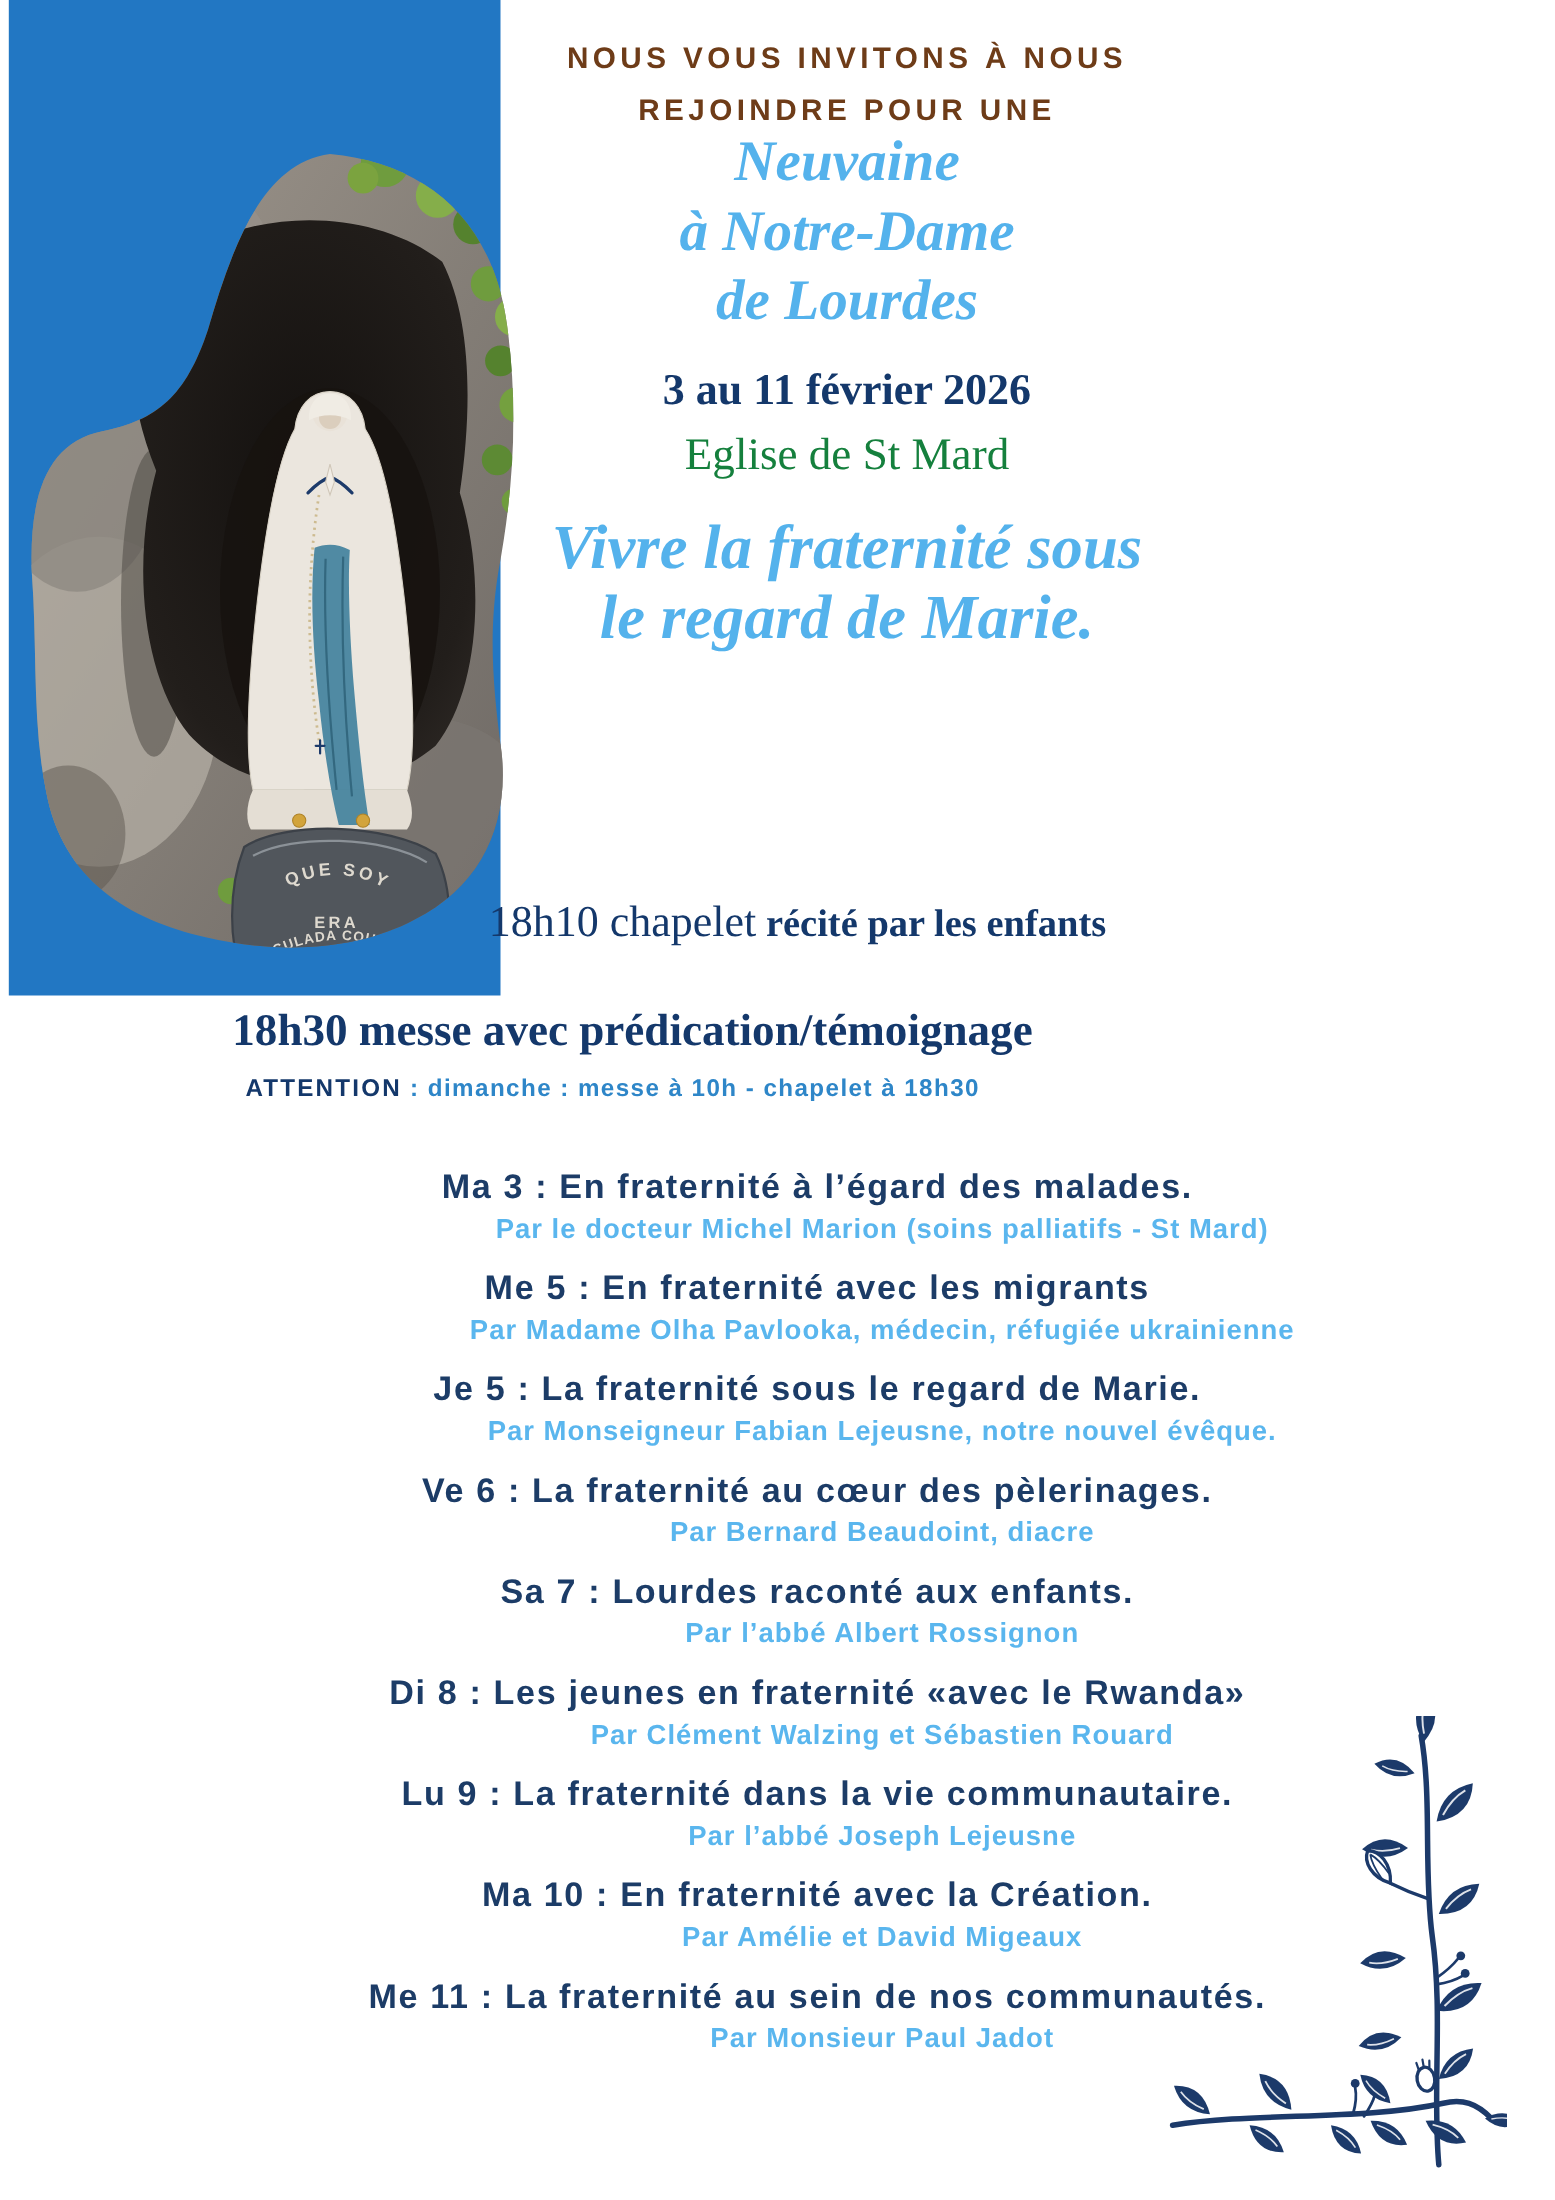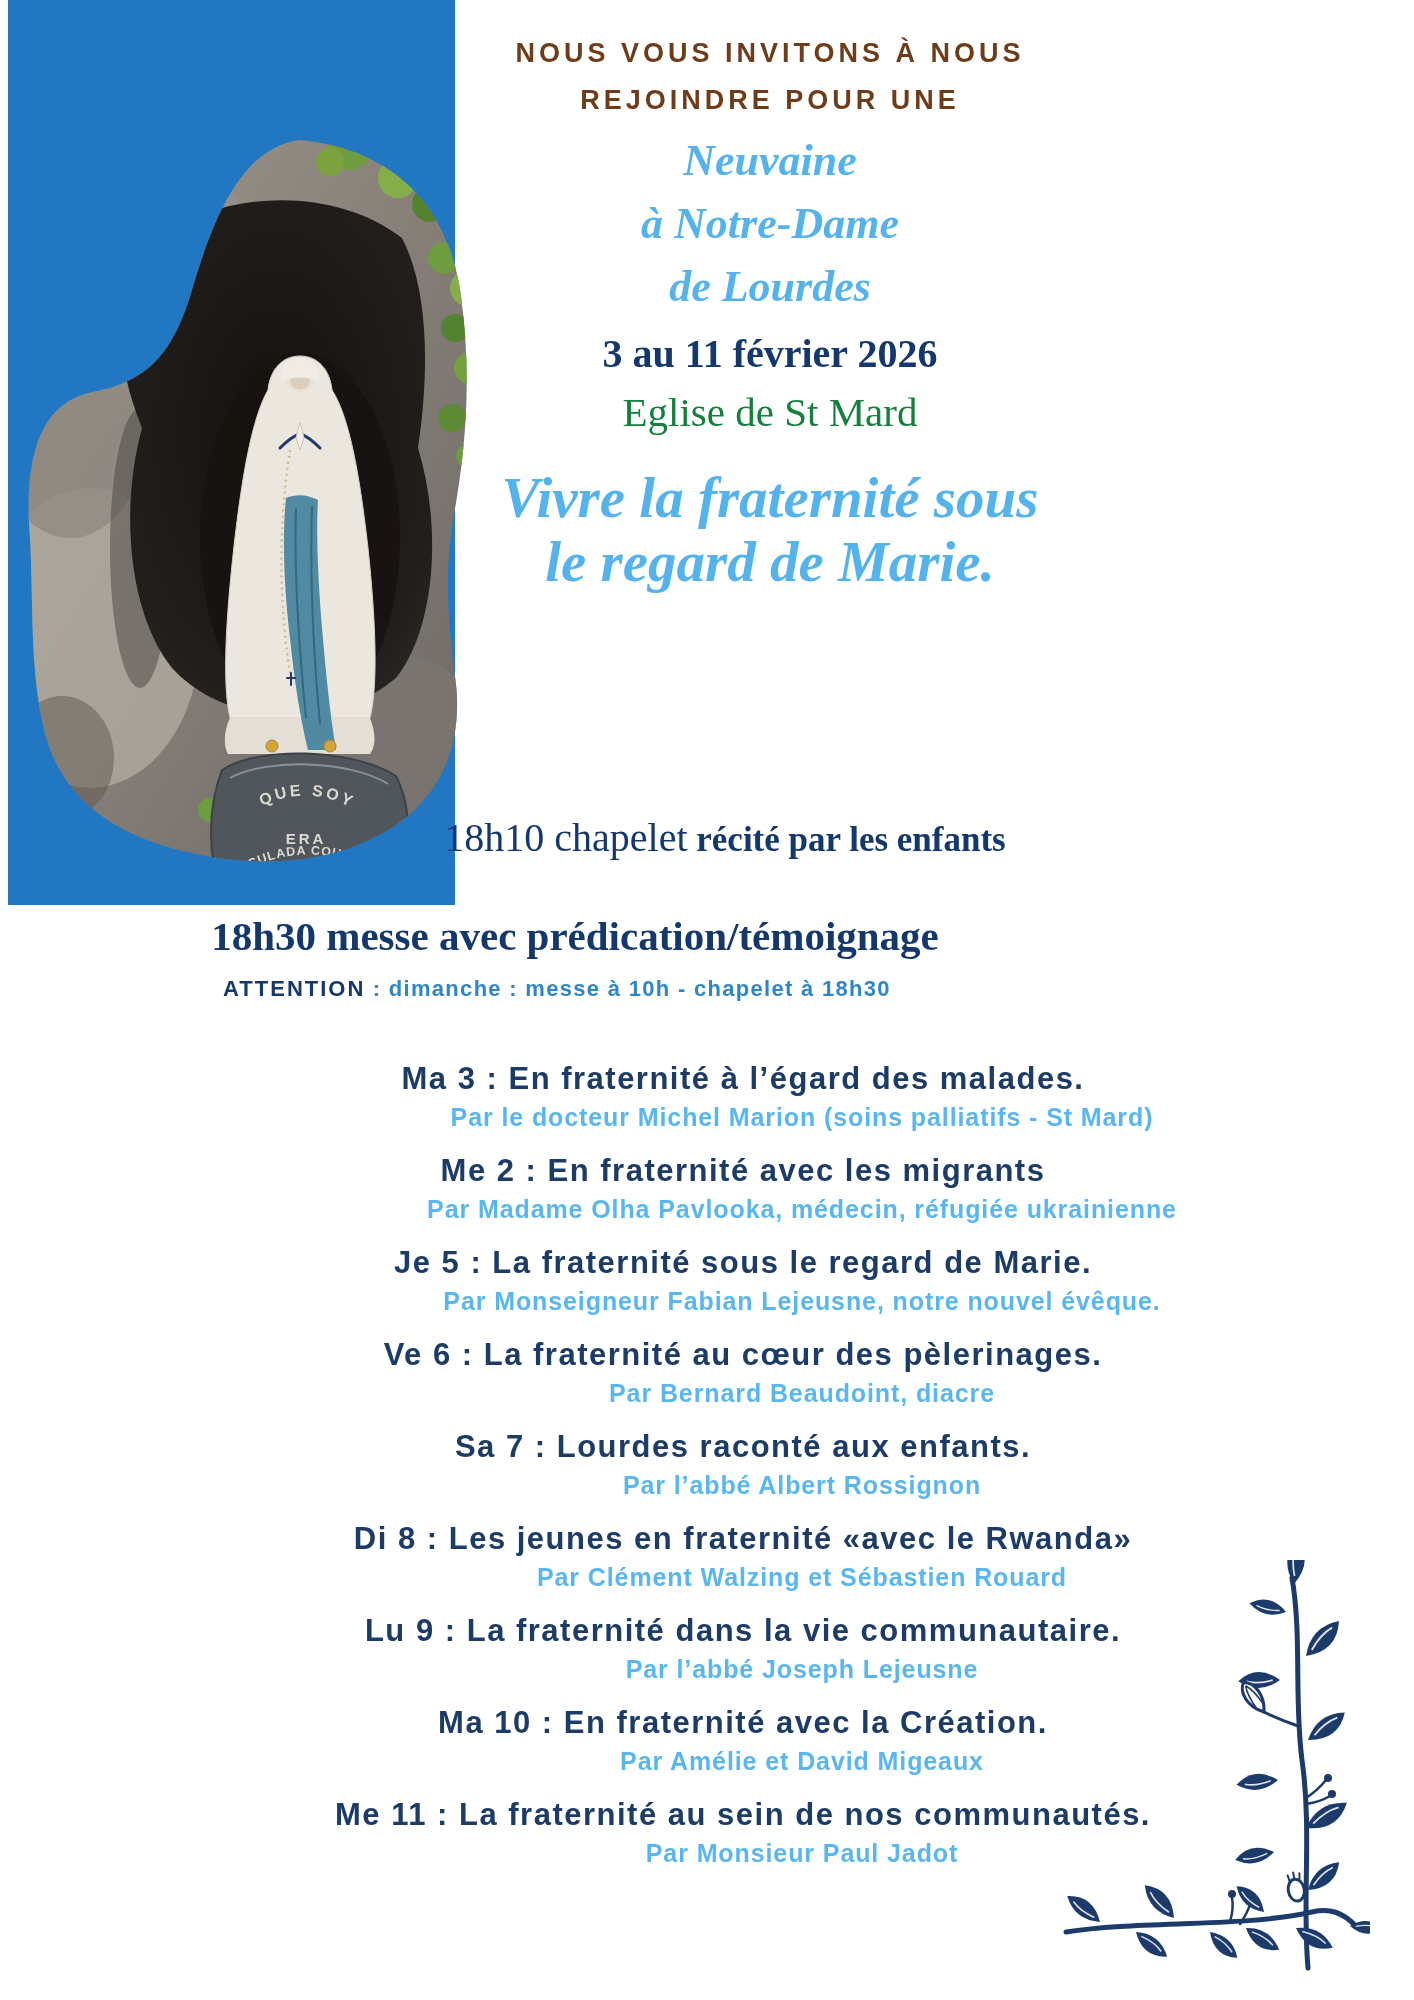--- a/index.html
+++ b/index.html
@@ -7,23 +7,23 @@
     position:relative;width:1414px;height:2000px;background:#ffffff;
     overflow:hidden;font-family:"Liberation Sans",sans-serif;
   }
   
   .blue-panel{position:absolute;left:8px;top:0;width:447px;height:905px;background:#2277c3;}
   
   .photo-svg{position:absolute;left:0;top:118px;width:480px;height:770px;}
   
   .invite{position:absolute;left:420px;top:30px;width:700px;text-align:center;
     color:#6e3c18;font-size:27px;font-weight:700;letter-spacing:4px;line-height:47px;}
-  .main-title{position:absolute;left:420px;top:129px;width:700px;text-align:center;
+  .main-title{position:absolute;left:420px;top:116px;width:700px;text-align:center;
     color:#54b2ec;font-family:"Liberation Serif",serif;font-style:italic;font-weight:700;
-    font-size:44px;line-height:63px;}
+    font-size:52px;line-height:63px;}
   .date-line{position:absolute;left:420px;top:330px;width:700px;text-align:center;
     color:#14386b;font-family:"Liberation Serif",serif;font-weight:700;font-size:40px;}
   .place-line{position:absolute;left:420px;top:388px;width:700px;text-align:center;
     color:#15803d;font-family:"Liberation Serif",serif;font-weight:400;font-size:41px;}
   .theme{position:absolute;left:420px;top:466px;width:700px;text-align:center;
     color:#54b2ec;font-family:"Liberation Serif",serif;font-style:italic;font-weight:700;
     font-size:57px;line-height:64px;}
   .chapelet{position:absolute;left:225px;top:814px;width:1000px;text-align:center;
     color:#14386b;font-family:"Liberation Serif",serif;}
   .chapelet .strong{font-weight:400;font-size:40px;}
@@ -177,21 +177,21 @@
   <div class="messe">18h30 messe avec prédication/témoignage</div>
 
   <div class="attention"><span class="label">ATTENTION</span><span class="rest"> : dimanche : messe à 10h - chapelet à 18h30</span></div>
 
   <div class="schedule">
     <div class="entry">
       <div class="label">Ma 3 : En fraternité à l’égard des malades.</div>
       <div class="speaker">Par le docteur Michel Marion (soins palliatifs - St Mard)</div>
     </div>
     <div class="entry">
-      <div class="label">Me 2 : En fraternité avec les migrants</div>
+      <div class="label">Me 5 : En fraternité avec les migrants</div>
       <div class="speaker">Par Madame Olha Pavlooka, médecin, réfugiée ukrainienne</div>
     </div>
     <div class="entry">
       <div class="label">Je 5 : La fraternité sous le regard de Marie.</div>
       <div class="speaker">Par Monseigneur Fabian Lejeusne, notre nouvel évêque.</div>
     </div>
     <div class="entry">
       <div class="label">Ve 6 : La fraternité au cœur des pèlerinages.</div>
       <div class="speaker">Par Bernard Beaudoint, diacre</div>
     </div>

